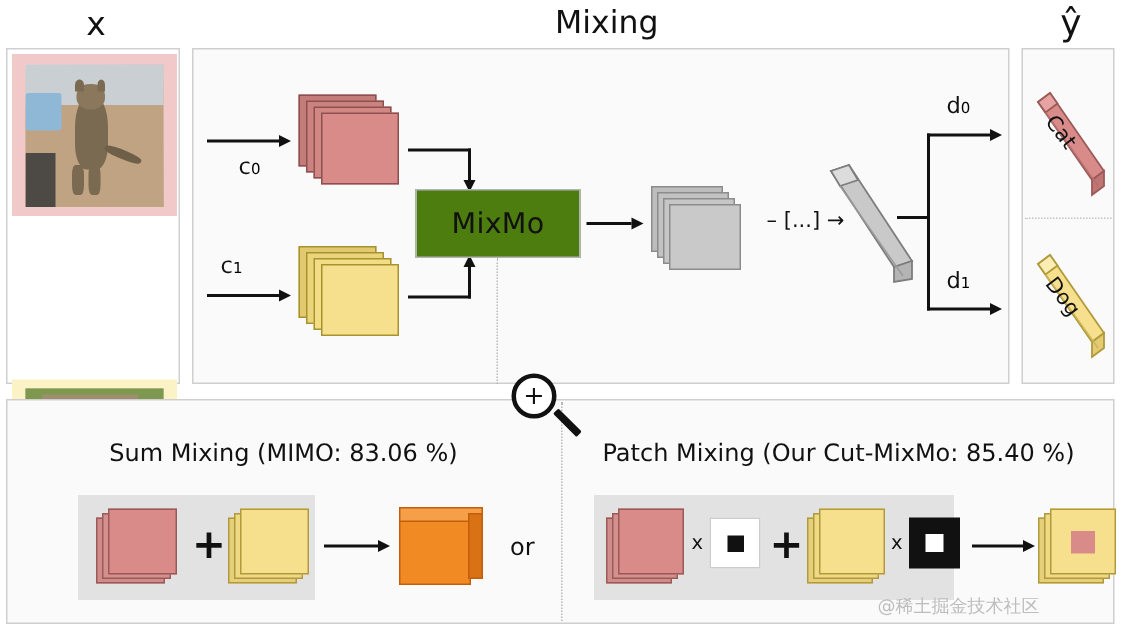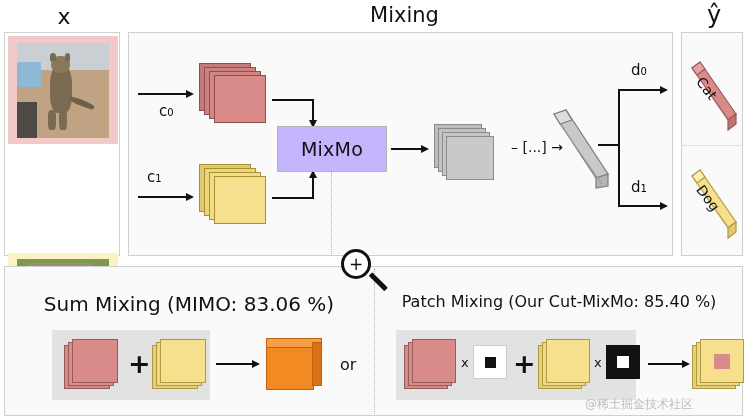--- a/index.html
+++ b/index.html
@@ -21,21 +21,21 @@
   .photo{position:absolute;overflow:hidden;}
   
   .cat-photo{background:linear-gradient(170deg,#cfd8dd 0%,#c9bfae 22%,#c3a98a 45%,#b99b7c 70%,#a98d6d 100%);}
   .dog-photo{background:linear-gradient(180deg,#6f8a4a 0%,#8aa45c 18%,#9ab06a 30%,#7d9a52 55%,#6e8b46 100%);}
   
   .lbl{font-size:15px;color:#111;}
   .sub{font-size:10px;}
   .mono-t{font-size:15px;color:#111;}
   
   .mixbox{
-    background:#c4b5fd;border:1px solid #b4b4b4;box-sizing:border-box;
+    background:#4d7c0f;border:1px solid #b4b4b4;box-sizing:border-box;
     display:flex;flex-direction:column;align-items:center;justify-content:center;
     font-size:19px;color:#111;line-height:1.08;letter-spacing:.2px;
   }
   .graybg{background:#e2e2e2;}
   
   .arrow-line{background:#111;}
   .arrow-head{
     width:0;height:0;border-top:4px solid transparent;border-bottom:4px solid transparent;
     border-left:8px solid #111;
   }
@@ -195,21 +195,21 @@
 <div class="abs" style="left:706px;top:182px;font-size:14px;color:#111;transform:rotate(53deg);transform-origin:left top;">Dog</div>
 
 <div class="abs magn" style="left:341px;top:249px;width:30px;height:30px;z-index:5;">
   <span>+</span>
 </div>
 <div class="abs magn-handle" style="left:368px;top:274px;width:5px;height:22px;z-index:4;"></div>
 
 <div class="abs panel" style="left:4px;top:266px;width:739px;height:150px;"></div>
 <div class="abs vdot" style="left:374px;top:268px;height:146px;"></div>
 
-<div class="abs lbl" style="left:14px;top:292px;width:350px;text-align:center;font-size:20px;">Sum Mixing (MIMO: 83.06 %)</div>
+<div class="abs lbl" style="left:14px;top:292px;width:350px;text-align:center;font-size:16px;">Sum Mixing (MIMO: 83.06 %)</div>
 
 <div class="abs graybg" style="left:52px;top:330px;width:158px;height:70px;"></div>
 
 <div class="abs" style="left:64px;top:339px;width:64px;height:52px;">
   <div class="abs" style="left:0;top:6px;width:46px;height:44px;background:#d08c8a;border:1px solid #9a5a58;box-sizing:border-box;"></div>
   <div class="abs" style="left:4px;top:3px;width:46px;height:44px;background:#d58f8d;border:1px solid #9a5a58;box-sizing:border-box;"></div>
   <div class="abs" style="left:8px;top:0px;width:46px;height:44px;background:#d98b89;border:1px solid #9a5a58;box-sizing:border-box;"></div>
 </div>
 <div class="abs" style="left:128px;top:348px;font-size:27px;font-weight:bold;color:#111;">+</div>
 

